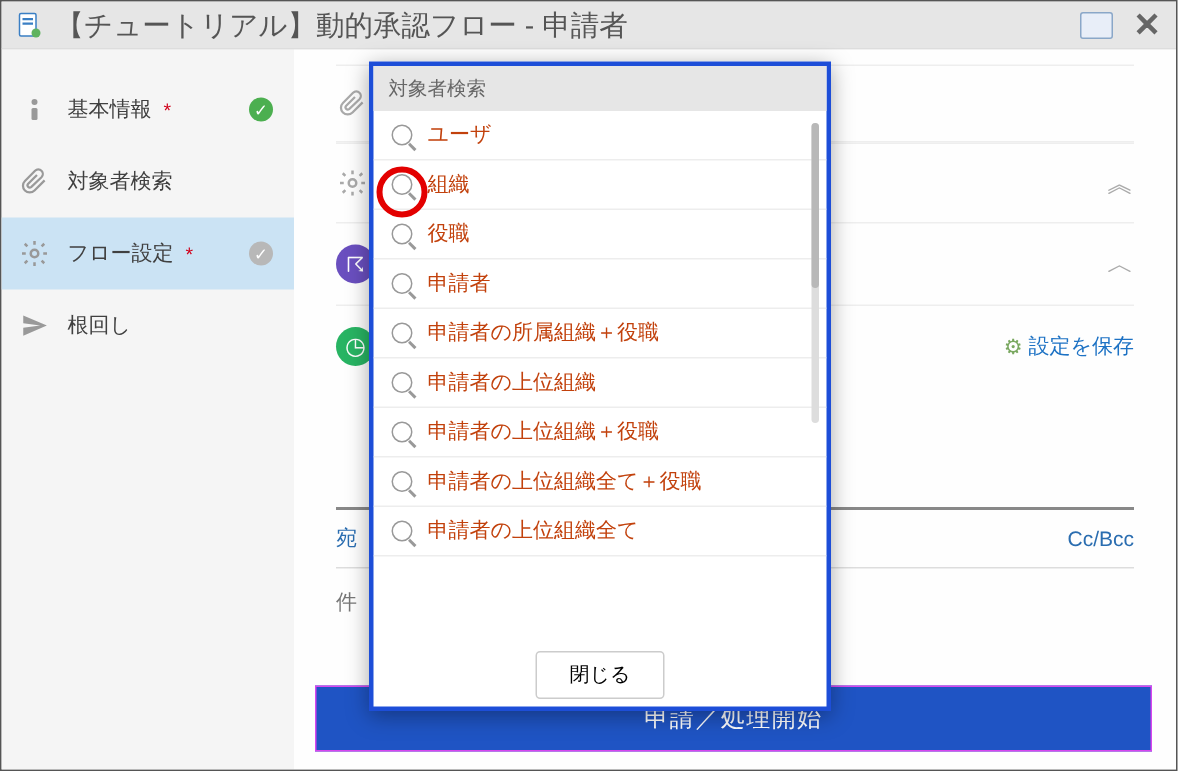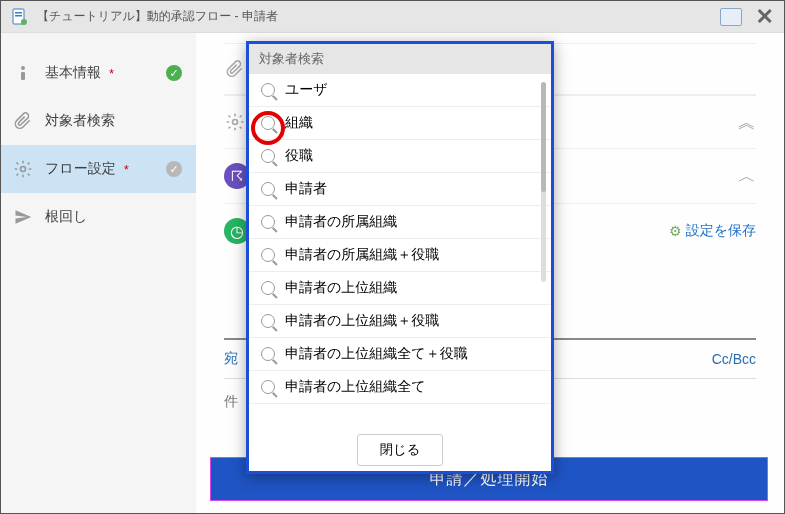--- a/index.html
+++ b/index.html
@@ -20,21 +20,21 @@
     display: flex;
     align-items: center;
     padding: 0 10px;
     border-bottom: 1px solid #ddd;
   }
   .titlebar .doc-icon {
     width: 18px; height: 18px;
     display: inline-flex; align-items: center; justify-content: center;
     margin-right: 8px;
   }
-  .titlebar .title-text { color: #555; font-size: 12px; flex: 1; }
+  .titlebar .title-text { color: #555; font-size: 19px; flex: 1; }
   .titlebar .right { display: flex; align-items: center; gap: 14px; }
   .titlebar .toolbtn {
     width: 22px; height: 18px;
     border: 1px solid #8aa7c8;
     background: #e8eef8;
     border-radius: 2px;
   }
   .titlebar .close {
     font-size: 22px; font-weight: bold; color: #666; cursor: pointer;
   }
@@ -160,21 +160,21 @@
   }
   .search-list {
     list-style: none; margin: 0; padding: 0;
   }
   .search-list li {
     display: flex; align-items: center;
     padding: 7px 12px;
     border-bottom: 1px solid #ededed;
     gap: 10px;
     cursor: pointer;
-    color: #000000;
+    color: #c2410c;
   }
   .search-list li .mag {
     width: 14px; height: 14px;
     border: 1.5px solid #999;
     border-radius: 50%;
     position: relative;
     flex-shrink: 0;
   }
   .search-list li .mag:after {
     content: "";
@@ -344,24 +344,20 @@
       <li>
           <span class="mag"></span>
           <span>役職</span>
         </li>
       <li>
           <span class="mag"></span>
           <span>申請者</span>
         </li>
       <li>
           <span class="mag"></span>
-          <span>申請者の所属組織</span>
-        </li>
-      <li>
-          <span class="mag"></span>
           <span>申請者の所属組織＋役職</span>
         </li>
       <li>
           <span class="mag"></span>
           <span>申請者の上位組織</span>
         </li>
       <li>
           <span class="mag"></span>
           <span>申請者の上位組織＋役職</span>
         </li>

